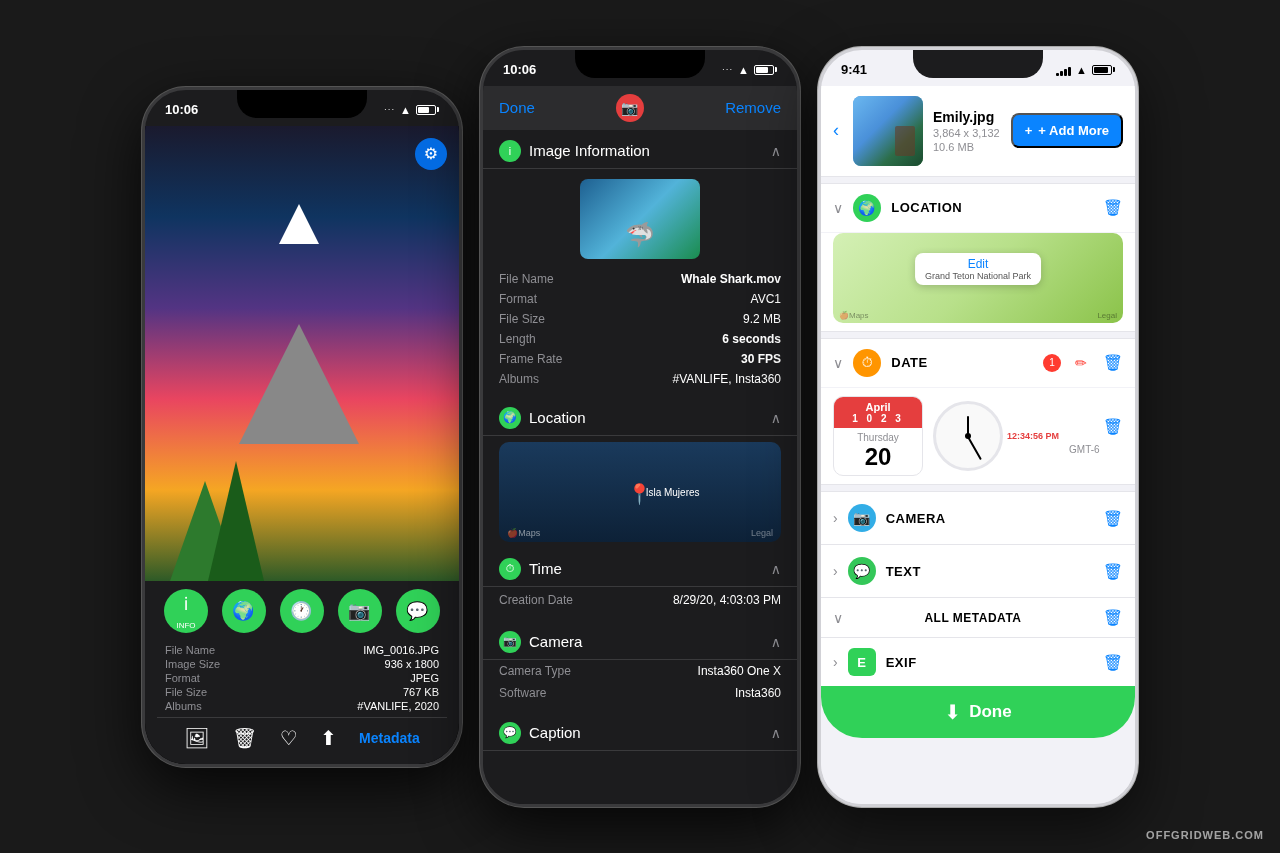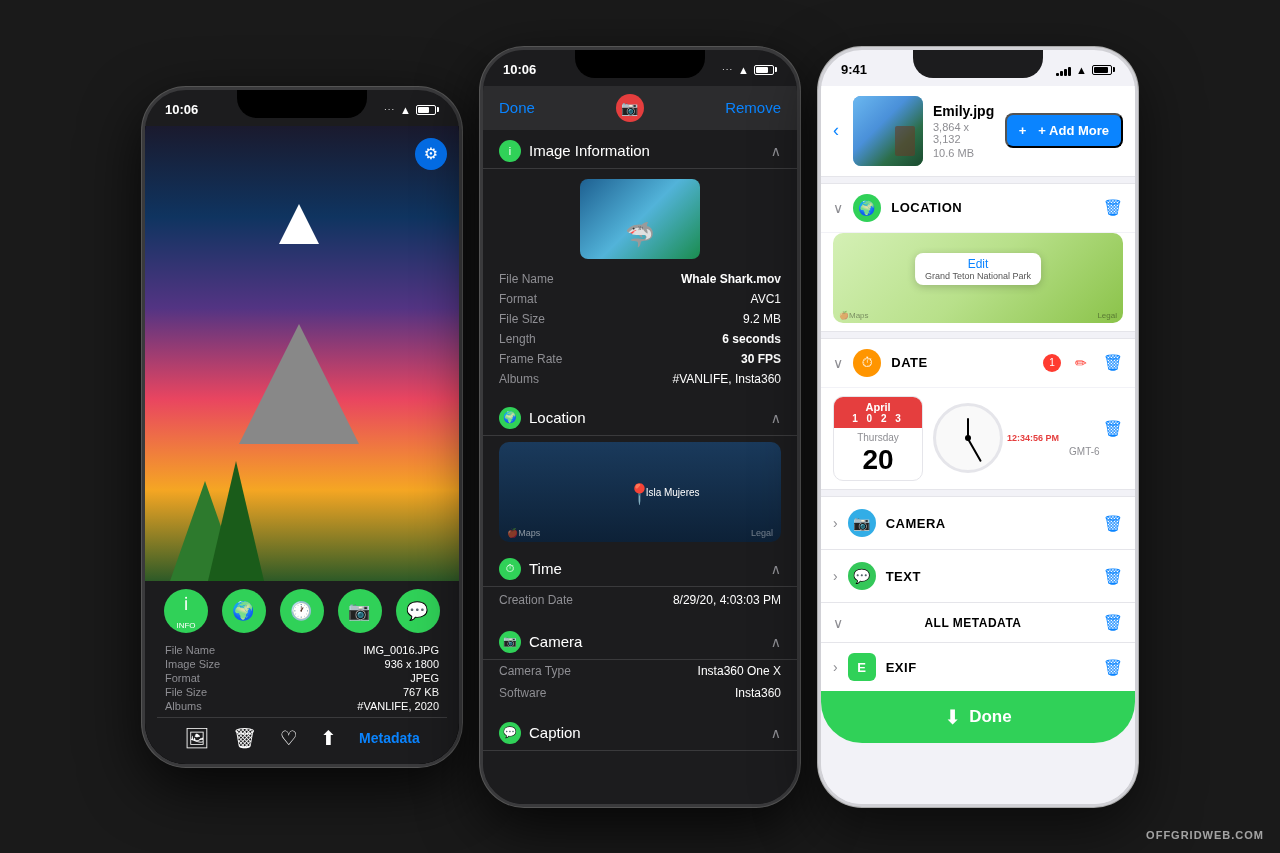--- a/index.html
+++ b/index.html
@@ -491,21 +491,21 @@
     }
     .cal-body {
       padding: 4px;
       text-align: center;
     }
     .cal-day-name {
       font-size: 10px;
       color: #8e8e93;
     }
     .cal-day-num {
-      font-size: 28px;
+      font-size: 24px;
       font-weight: 700;
       color: #000;
       line-height: 1.2;
     }
 
     .clock-widget {
       width: 70px;
       height: 70px;
       border-radius: 50%;
       border: 3px solid #e5e5ea;
@@ -904,21 +904,21 @@
             <div style="position:absolute;bottom:10px;right:8px;width:20px;height:30px;background:rgba(100,60,40,0.6);border-radius:2px;"></div>
           </div>
         </div>
         <div class="file-info">
           <div class="file-name">Emily.jpg</div>
           <div class="file-meta-text">3,864 x 3,132</div>
           <div class="file-meta-text">10.6 MB</div>
         </div>
         <button class="add-more-btn">
           <span>+</span>
-          <span style="margin-left:8px;">+ Add More</span>
+          <span style="margin-left:2px;">+ Add More</span>
         </button>
       </div>
 
       <div class="section-card">
         <div class="section-card-header">
           <span class="chevron-down">∨</span>
           <div class="section-icon-circle green-circle">🌍</div>
           <span class="section-card-title">LOCATION</span>
           <span class="trash-icon">🗑</span>
         </div>

